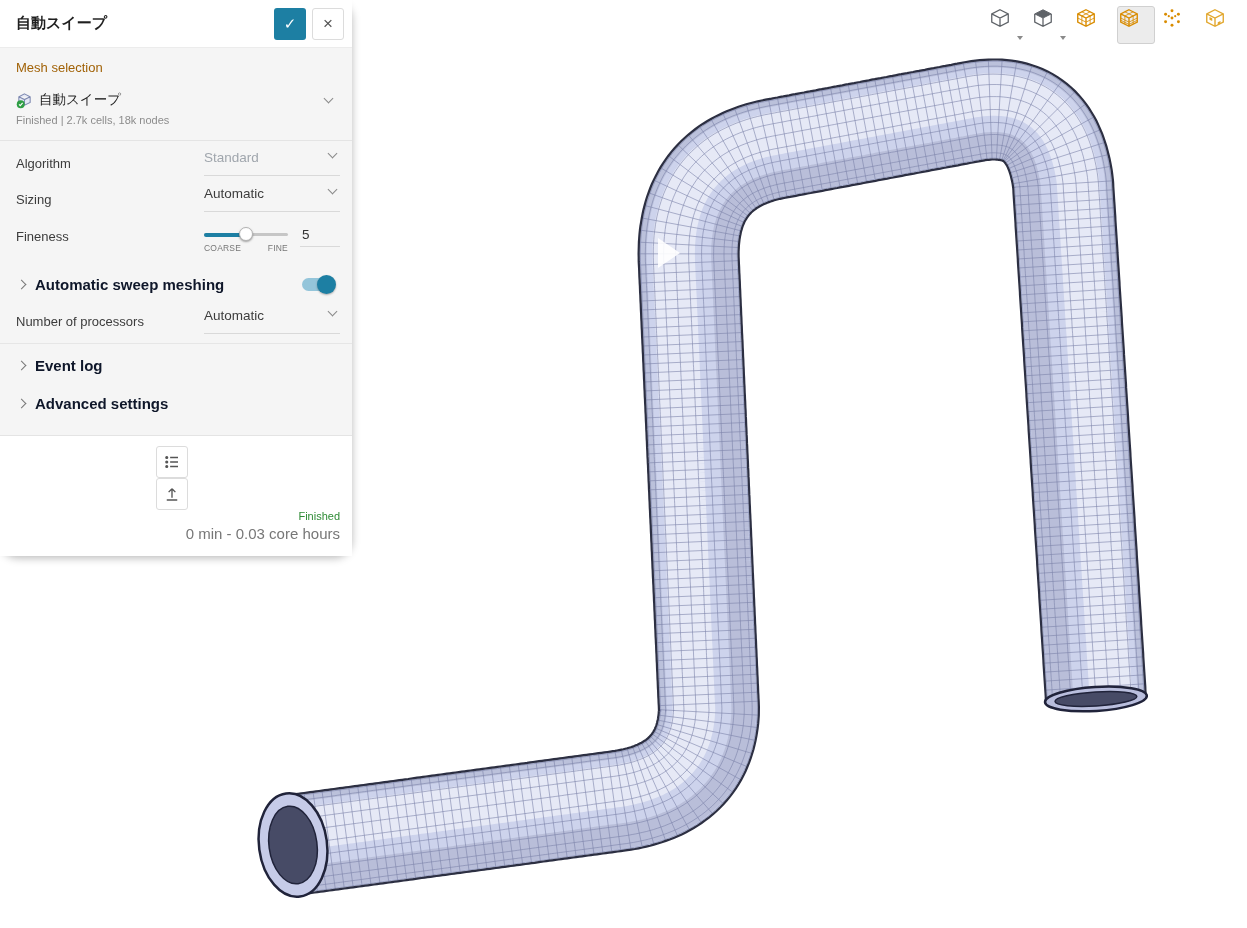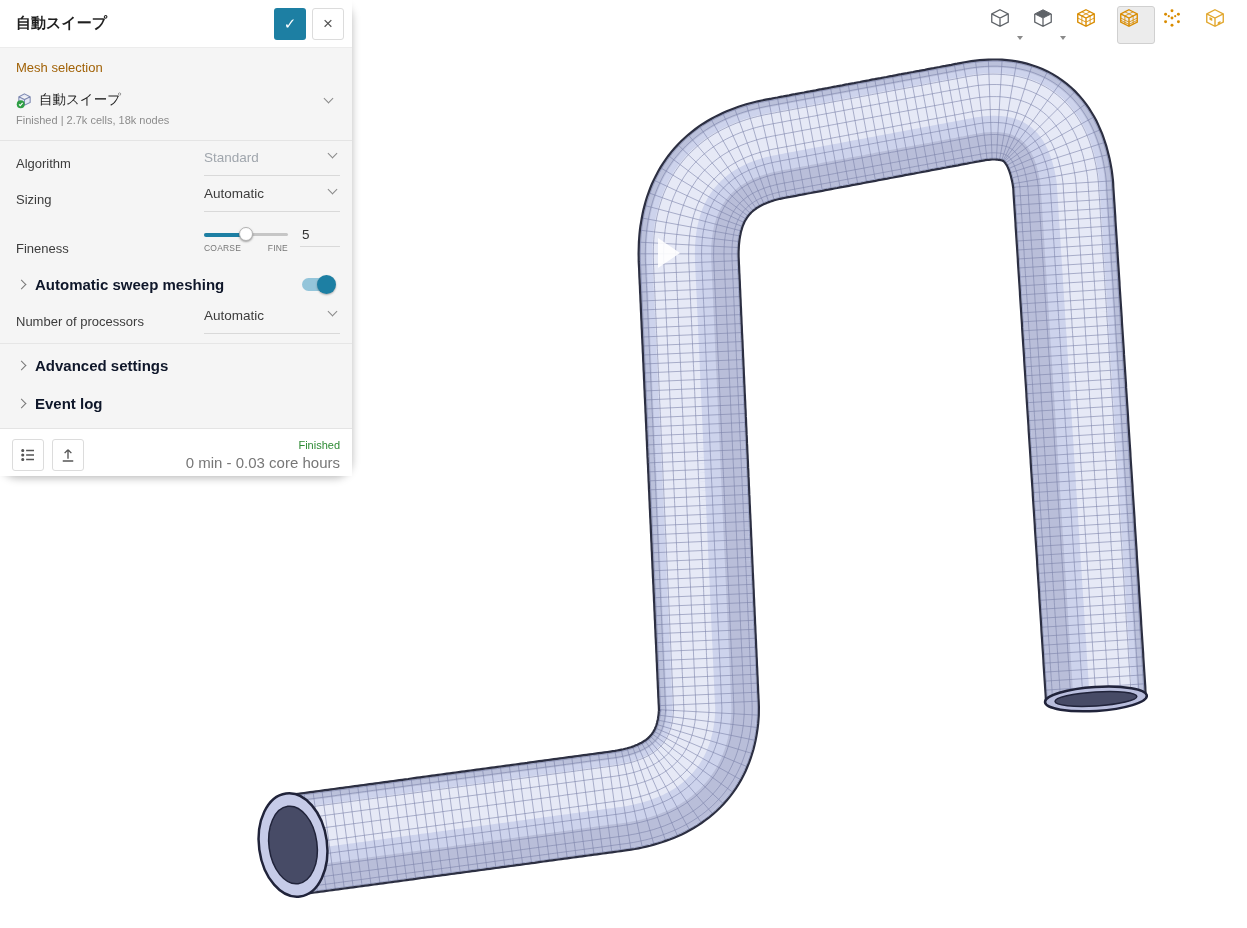--- a/index.html
+++ b/index.html
@@ -66,21 +66,21 @@
 
   .toggle { position:relative; width:32px; height:13px; background:#94c5da; border-radius:7px;
     margin-right:6px; cursor:pointer; flex:none; }
   .toggle .knob { position:absolute; left:-2px; top:-3px; width:19px; height:19px; border-radius:50%;
     background:#9e9e9e; box-shadow:0 1px 2px rgba(0,0,0,.3); }
   .toggle.on .knob { left:auto; right:-2px; background:#1d7fa3; }
 
   .divider { height:1px; background:#e6e6e6; margin:4px 0 2px; }
 
   .panel-footer { background:#fff; border-top:1px solid #e4e4e4; display:flex; align-items:center;
-    padding:10px 12px 5px; margin-top:6px; }
+    padding:10px 12px 14px; margin-top:13px;flex-direction:column; }
   .icon-btn { width:32px; height:32px; border:1px solid #dcdcdc; border-radius:3px; background:#fff;
     display:flex; align-items:center; justify-content:center; margin-right:8px; color:#555; cursor:pointer; }
   .footer-status { margin-left:auto; text-align:right; }
   .status-finished { font-size:11px; color:#2e8b35; }
   .status-usage { font-size:15px; color:#777; margin-top:3px; }
 
   .edge-handle { position:absolute; left:0; top:328px; width:4px; height:22px; background:#9a9a9a;
     border-radius:0 2px 2px 0; z-index:4; cursor:pointer; }
 </style>
 </head>
@@ -420,21 +420,21 @@
 
     <div class="row">
       <div class="row-label">Sizing</div>
       <div class="control">
         <span class="value">Automatic</span>
         <span class="chev-down"></span>
       </div>
     </div>
 
     <div class="row fineness-row">
-      <div class="row-label" style="margin-top:16px">Fineness</div>
+      <div class="row-label" style="margin-top:4px">Fineness</div>
       <div class="slider-wrap">
         <div class="slider-track"></div>
         <div class="slider-fill" style="width: 50%;"></div>
         <div class="slider-thumb" style="left: calc(50% - 7px);"></div>
         <div class="slider-labels">
           <span>COARSE</span>
           <span>FINE</span>
         </div>
       </div>
       <input class="num-input" readonly="" value="5" style="">
@@ -453,26 +453,26 @@
       <div class="control">
         <span class="value">Automatic</span>
         <span class="chev-down"></span>
       </div>
     </div>
 
     <div class="divider"></div>
 
     <div class="collapsible">
       <span class="chev-right"></span>
-      <span class="c-label">Advanced settings</span>
+      <span class="c-label">Event log</span>
     </div>
 
     <div class="collapsible">
       <span class="chev-right"></span>
-      <span class="c-label">Event log</span>
+      <span class="c-label">Advanced settings</span>
     </div>
   </div>
 
   <div class="panel-footer">
     <button class="icon-btn">
       <svg width="18" height="18" viewBox="0 0 24 24">
         <g stroke="currentColor" stroke-width="1.8" fill="currentColor">
           <circle cx="5" cy="6" r="1.2"></circle>
             <circle cx="5" cy="12" r="1.2"></circle>
             <circle cx="5" cy="18" r="1.2"></circle>

